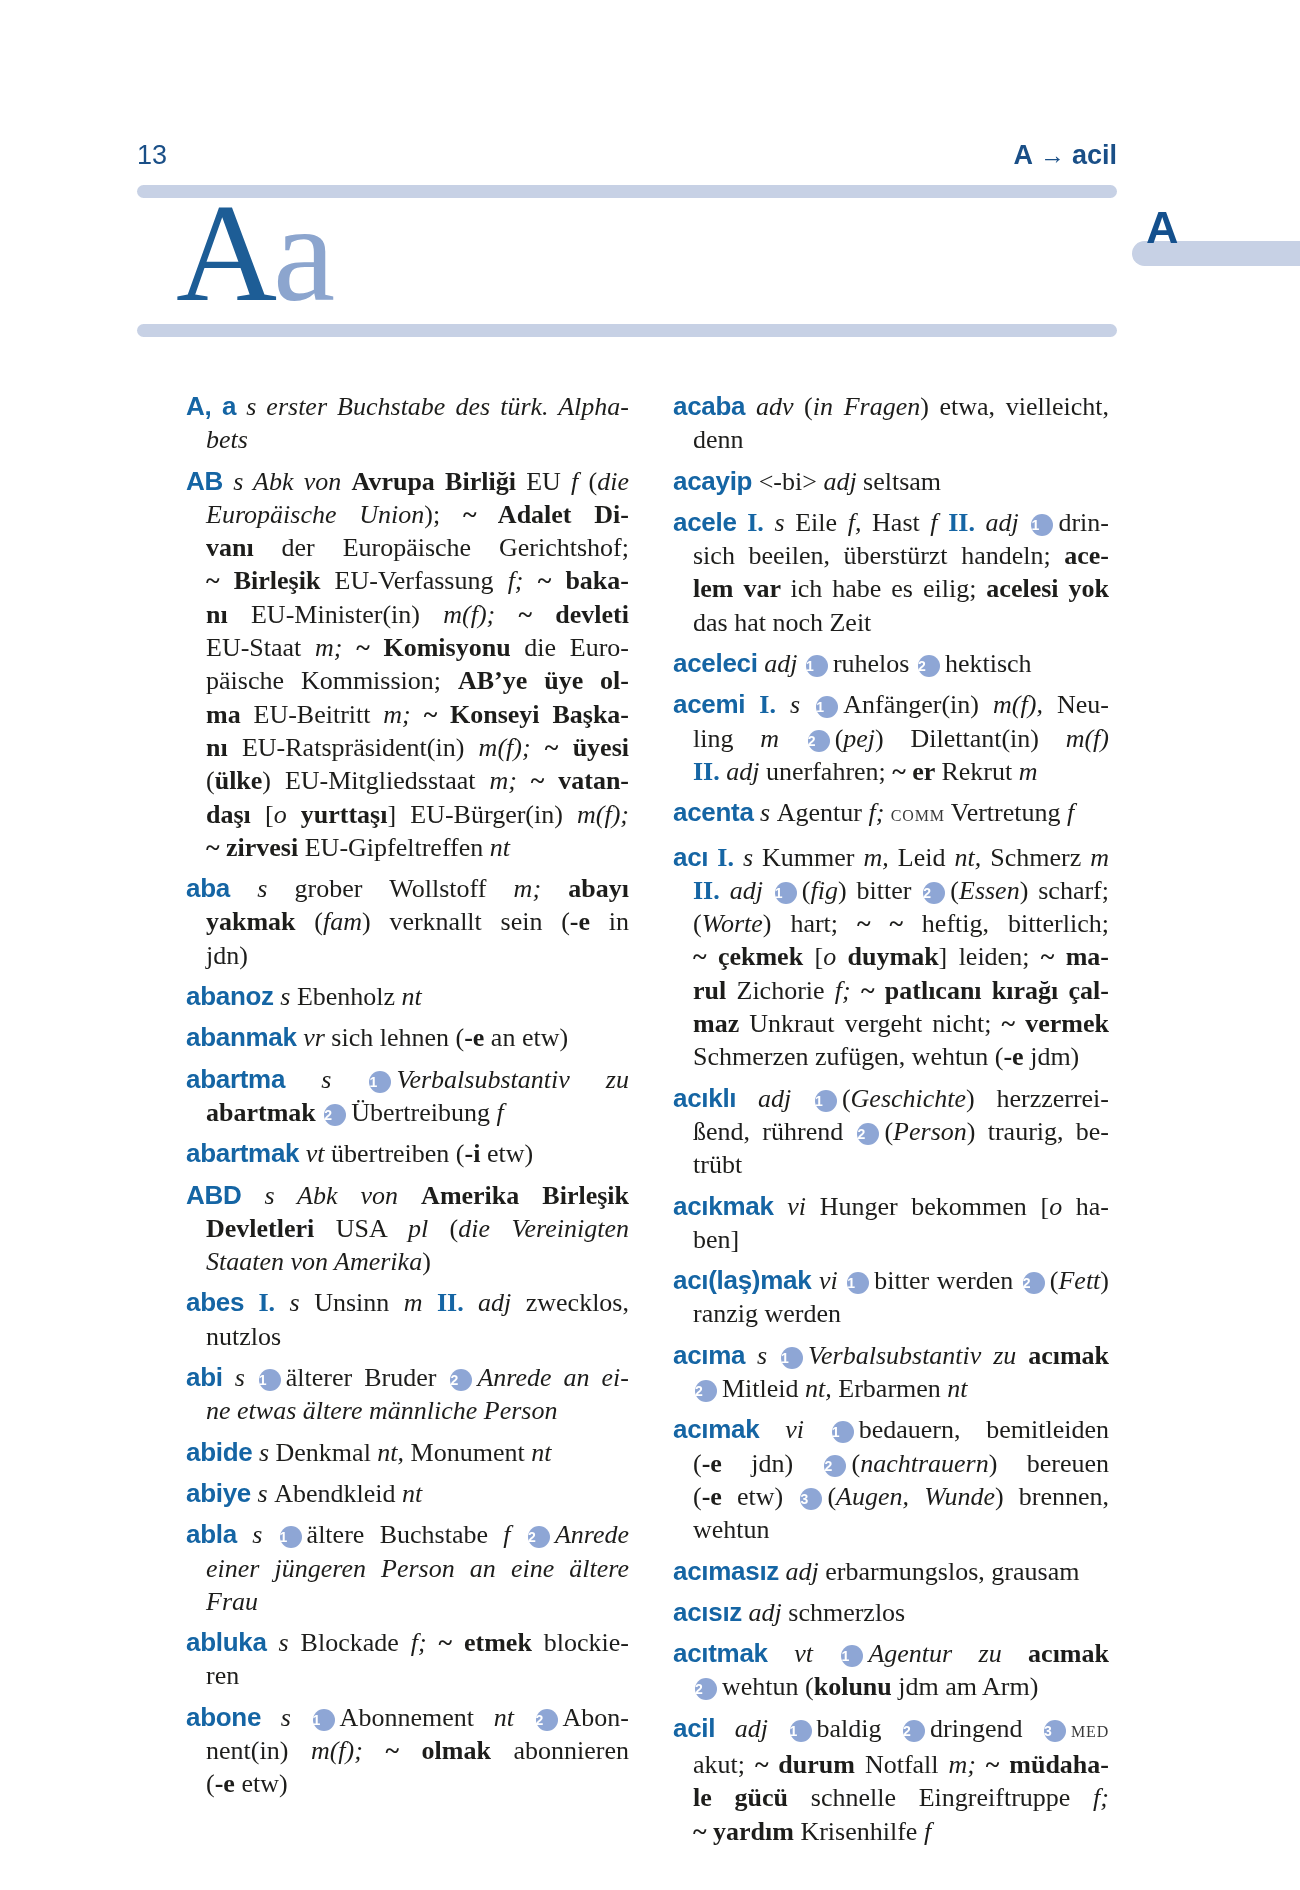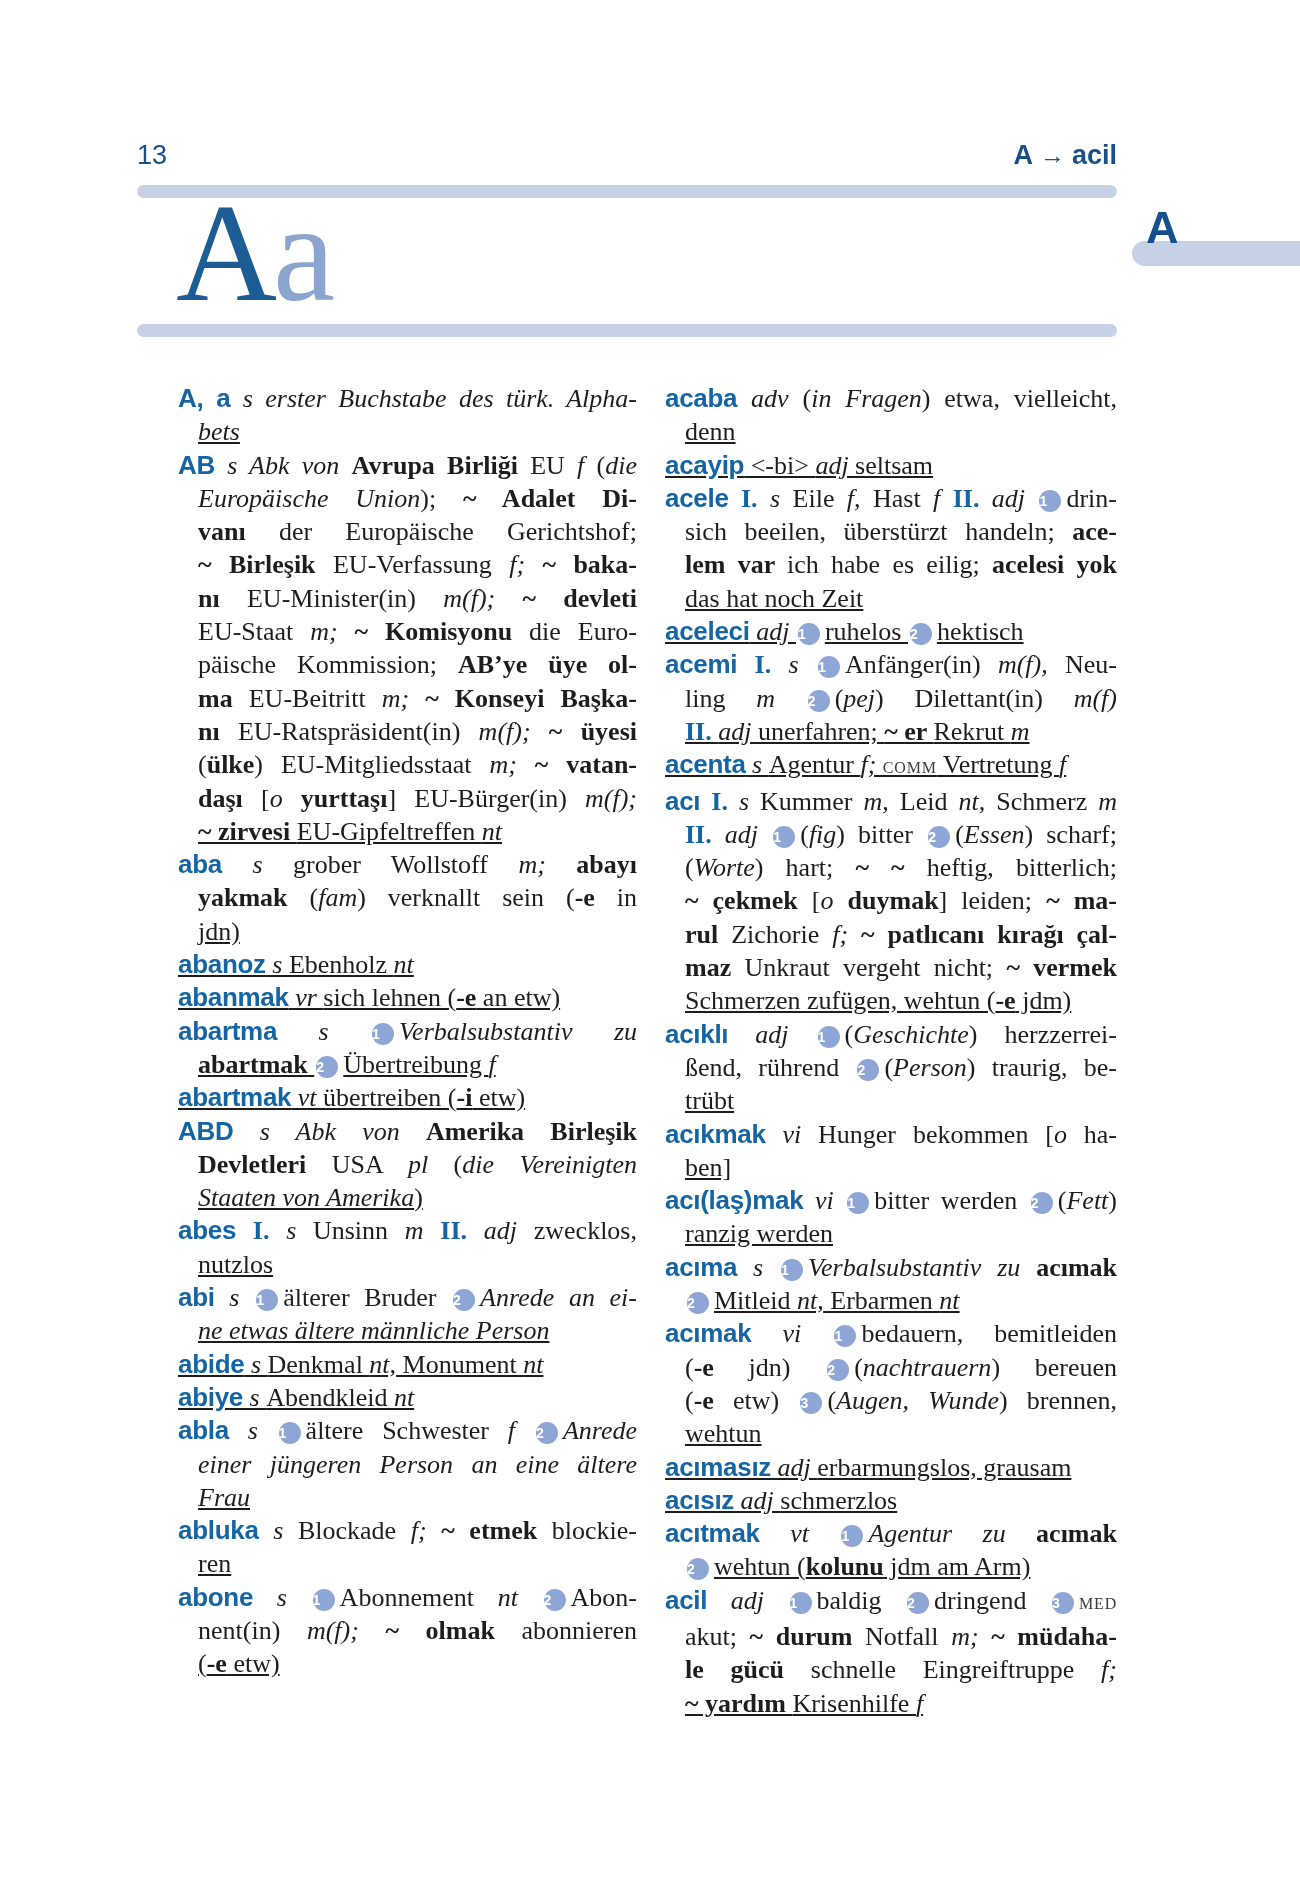--- a/index.html
+++ b/index.html
@@ -28,24 +28,24 @@
   .tab-bar{position:absolute;left:1132px;top:241px;width:168px;height:25px;
            background:#c7d1e5;border-radius:13px 0 0 13px;}
   .tab-letter{position:absolute;left:1146px;top:205px;
               font:700 45px/46px "Liberation Sans",sans-serif;color:#14508d;}
 
   
   .col{position:absolute;top:382px;}
   .col-left{left:178px;width:459px;}
   .col-right{left:665px;width:452px;}
 
-  .entry{margin:0;}
+  .entry{margin:8px;}
   .line{font-size:26px;line-height:33.3px;color:#1d1d1b;white-space:nowrap;
         text-align:justify;text-align-last:justify;-moz-text-align-last:justify;}
-  .line.last{text-align-last:left;text-decoration:underline;-moz-text-align-last:left;}
+  .line.last{text-align-last:left;-moz-text-align-last:left;}
   .line.cont{padding-left:20px;}
 
   .hw{font-family:"Liberation Sans",sans-serif;font-weight:700;color:#1565a4;letter-spacing:-0.3px;}
   .bd{font-weight:700;}
   .it{font-style:italic;}
   .ro{font-weight:700;color:#1565a4;}
   .sc{font-size:16px;letter-spacing:0.8px;color:#3a3a3a;}
   .num{display:inline-block;width:22px;height:22px;border-radius:50%;background:#8ea6d5;
        color:#ffffff;font:700 14px/22px "Liberation Sans",sans-serif;text-align:center;
        margin:0 5px 0 2px;vertical-align:1px;letter-spacing:0;}
@@ -122,21 +122,21 @@
         <div class="line"><span class="hw">abi</span><span class="it"> s </span><span class="num">1</span><span class="rm">älterer Bruder </span><span class="num">2</span><span class="it">Anrede an ei-</span></div>
         <div class="line cont last"><span class="it">ne etwas ältere männliche Person</span></div>
       </div>
       <div class="entry">
         <div class="line last"><span class="hw">abide</span><span class="it"> s </span><span class="rm">Denkmal </span><span class="it">nt,</span><span class="rm"> Monument </span><span class="it">nt</span></div>
       </div>
       <div class="entry">
         <div class="line last"><span class="hw">abiye</span><span class="it"> s </span><span class="rm">Abendkleid </span><span class="it">nt</span></div>
       </div>
       <div class="entry">
-        <div class="line"><span class="hw">abla</span><span class="it"> s </span><span class="num">1</span><span class="rm">ältere Schwester </span><span class="it">f </span><span class="num">2</span><span class="it">Anrede</span></div>
+        <div class="line"><span class="hw">abla</span><span class="it"> s </span><span class="num">1</span><span class="rm">ältere Buchstabe </span><span class="it">f </span><span class="num">2</span><span class="it">Anrede</span></div>
         <div class="line cont"><span class="it">einer jüngeren Person an eine ältere</span></div>
         <div class="line cont last"><span class="it">Frau</span></div>
       </div>
       <div class="entry">
         <div class="line"><span class="hw">abluka</span><span class="it"> s </span><span class="rm">Blockade </span><span class="it">f; </span><span class="bd">~ etmek </span><span class="rm">blockie-</span></div>
         <div class="line cont last"><span class="rm">ren</span></div>
       </div>
       <div class="entry">
         <div class="line"><span class="hw">abone</span><span class="it"> s </span><span class="num">1</span><span class="rm">Abonnement </span><span class="it">nt </span><span class="num">2</span><span class="rm">Abon-</span></div>
         <div class="line cont"><span class="rm">nent(in) </span><span class="it">m(f); </span><span class="bd">~ olmak </span><span class="rm">abonnieren</span></div>

